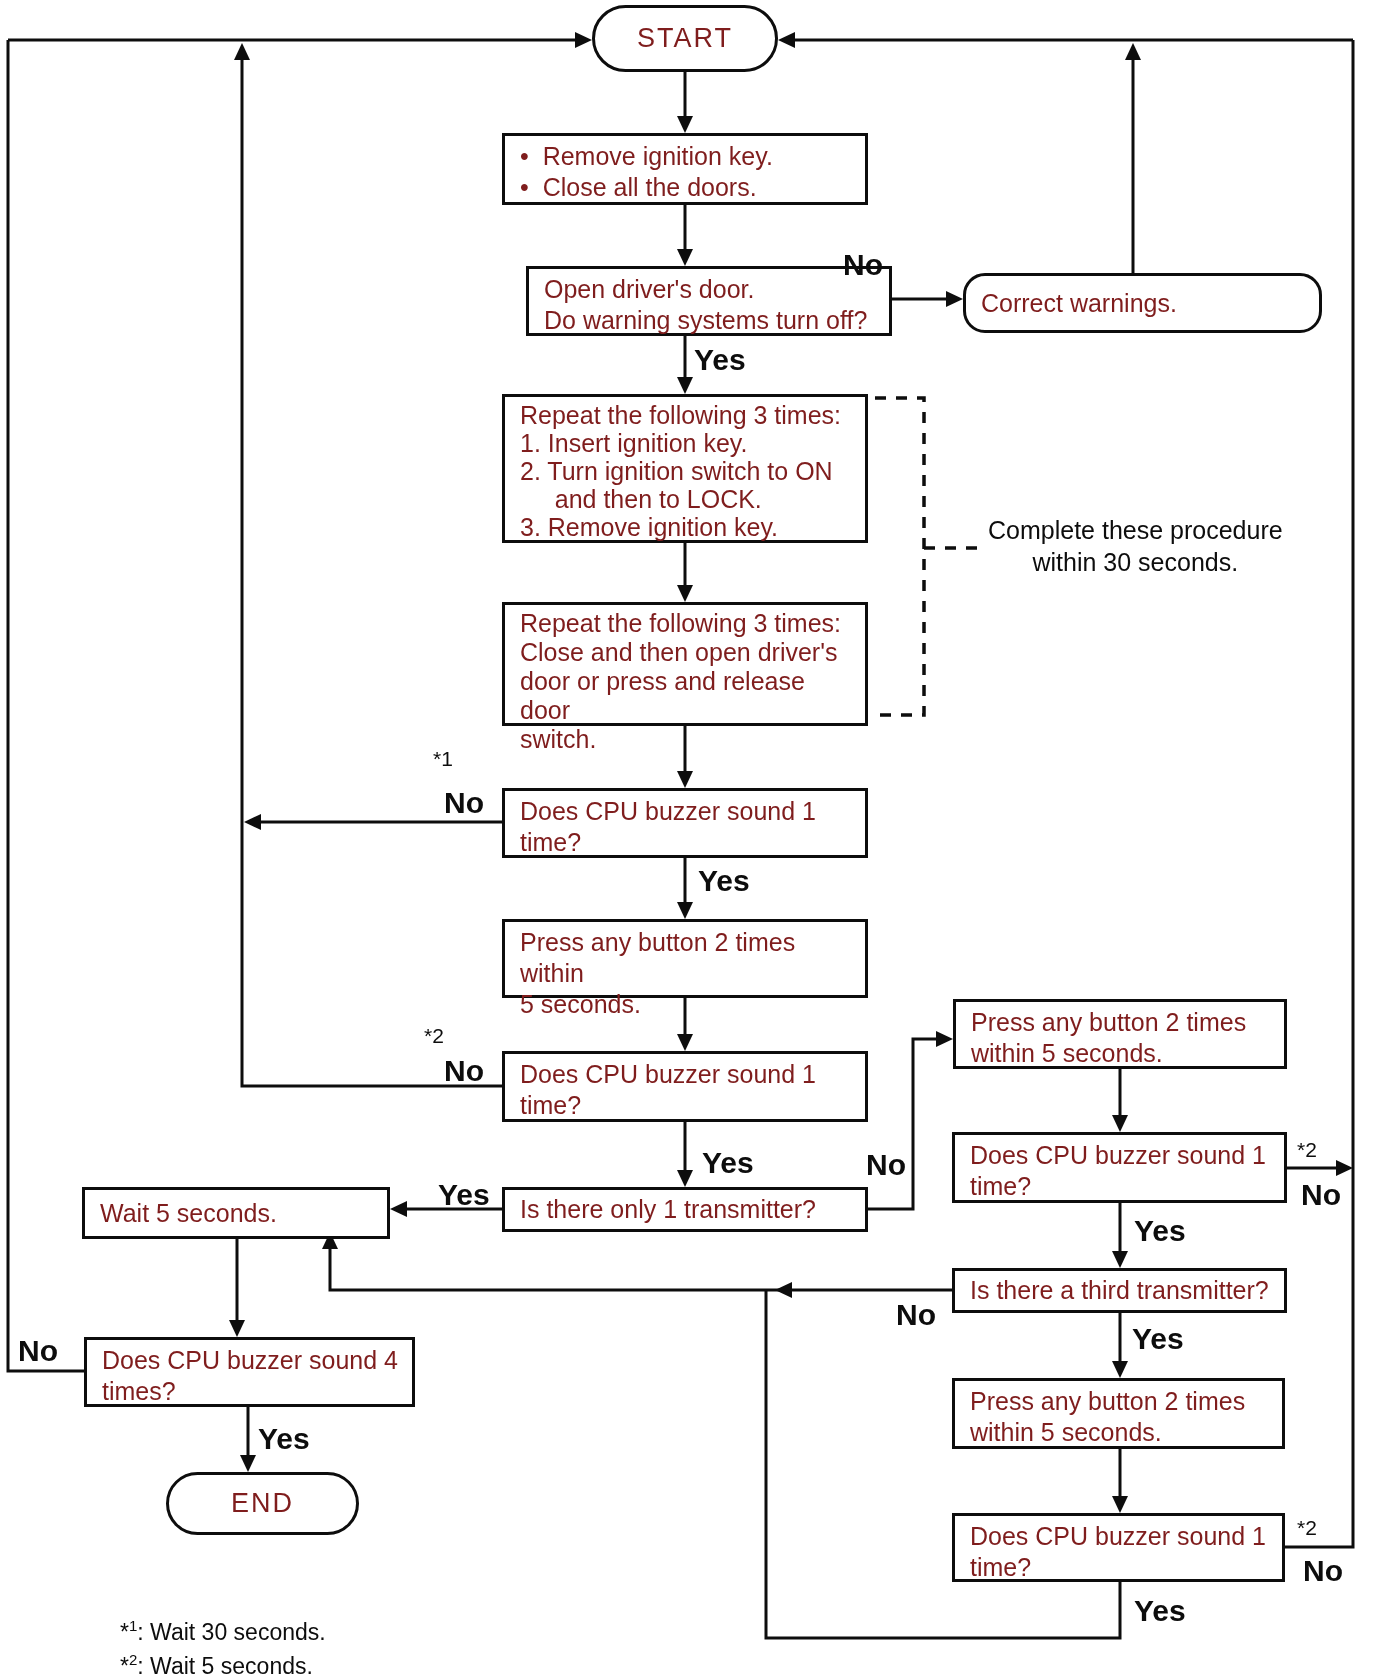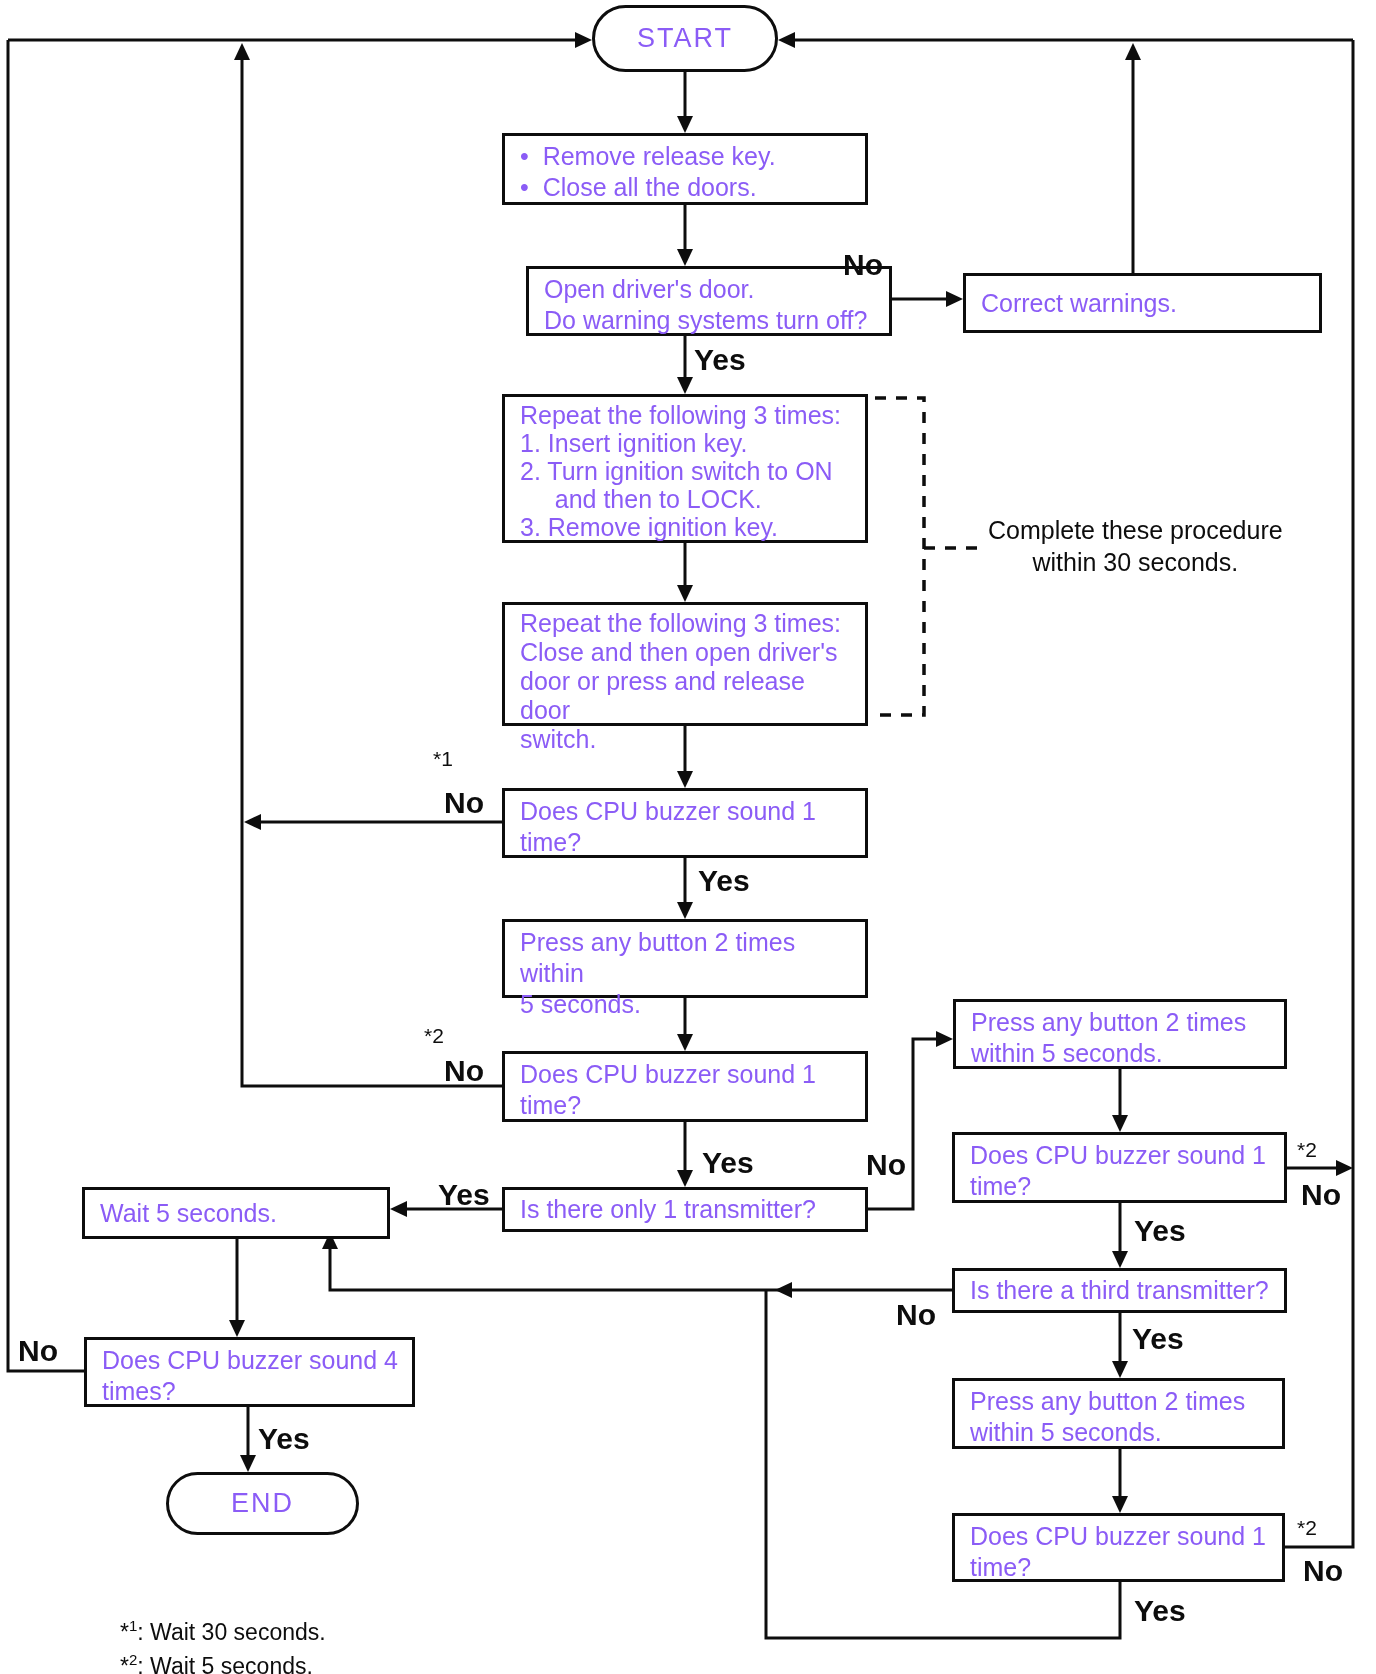--- a/index.html
+++ b/index.html
@@ -3,21 +3,21 @@
 <meta charset="utf-8">
 <style>
   html,body { margin:0; padding:0; background:#fff; }
   .canvas {
     position:relative; width:1376px; height:1674px; background:#fff;
     font-family:"Liberation Sans", sans-serif; color:#0d0d0d; overflow:hidden;
   }
   .wires { position:absolute; left:0; top:0; width:1376px; height:1674px; }
   .node {
     position:absolute; background:#fff; border:3px solid #0d0d0d;
-    box-sizing:border-box; font-size:25px; color:#8b5cf6;
+    box-sizing:border-box; font-size:25px; color:#7f1d1d;
   }
   .txt { white-space:pre-wrap; }
   .terminal {
     border-radius:36px; display:flex; align-items:center; justify-content:center;
     font-size:27px; letter-spacing:2px;
   }
   .single { display:flex; align-items:center; padding-left:15px; font-size:25px; }
   .multi  { padding:5px 6px 0 15px; line-height:31px; }
   .lh28 { line-height:28px; padding-top:4px; }
   .lh29 { line-height:29px; padding-top:4px; }
@@ -108,28 +108,28 @@
   </svg>
 
   <div class="node terminal" style="left:592px; top:5px; width:186px; height:67px;">
     <span class="txt">START</span>
   </div>
   <div class="node terminal" style="left:166px; top:1472px; width:193px; height:63px;">
     <span class="txt">END</span>
   </div>
 
   <div class="node multi" style="left:502px; top:133px; width:366px; height:72px;">
-    <div class="txt">•  Remove release key.
+    <div class="txt">•  Remove ignition key.
 •  Close all the doors.</div>
   </div>
   <div class="node multi" style="left:502px; top:266px; width:366px; height:70px;margin-left:24px;">
     <div class="txt">Open driver's door.
 Do warning systems turn off?</div>
   </div>
-  <div class="node single" style="left:963px; top:273px; width:359px; height:60px;">
+  <div class="node single" style="left:963px; top:273px; width:359px; height:60px;border-radius:22px;">
     <div class="txt">Correct warnings.</div>
   </div>
   <div class="node multi lh28" style="left:502px; top:394px; width:366px; height:149px;">
     <div class="txt">Repeat the following 3 times:
 1. Insert ignition key.
 2. Turn ignition switch to ON
      and then to LOCK.
 3. Remove ignition key.</div>
   </div>
   <div class="node multi lh29" style="left:502px; top:602px; width:366px; height:124px;">

